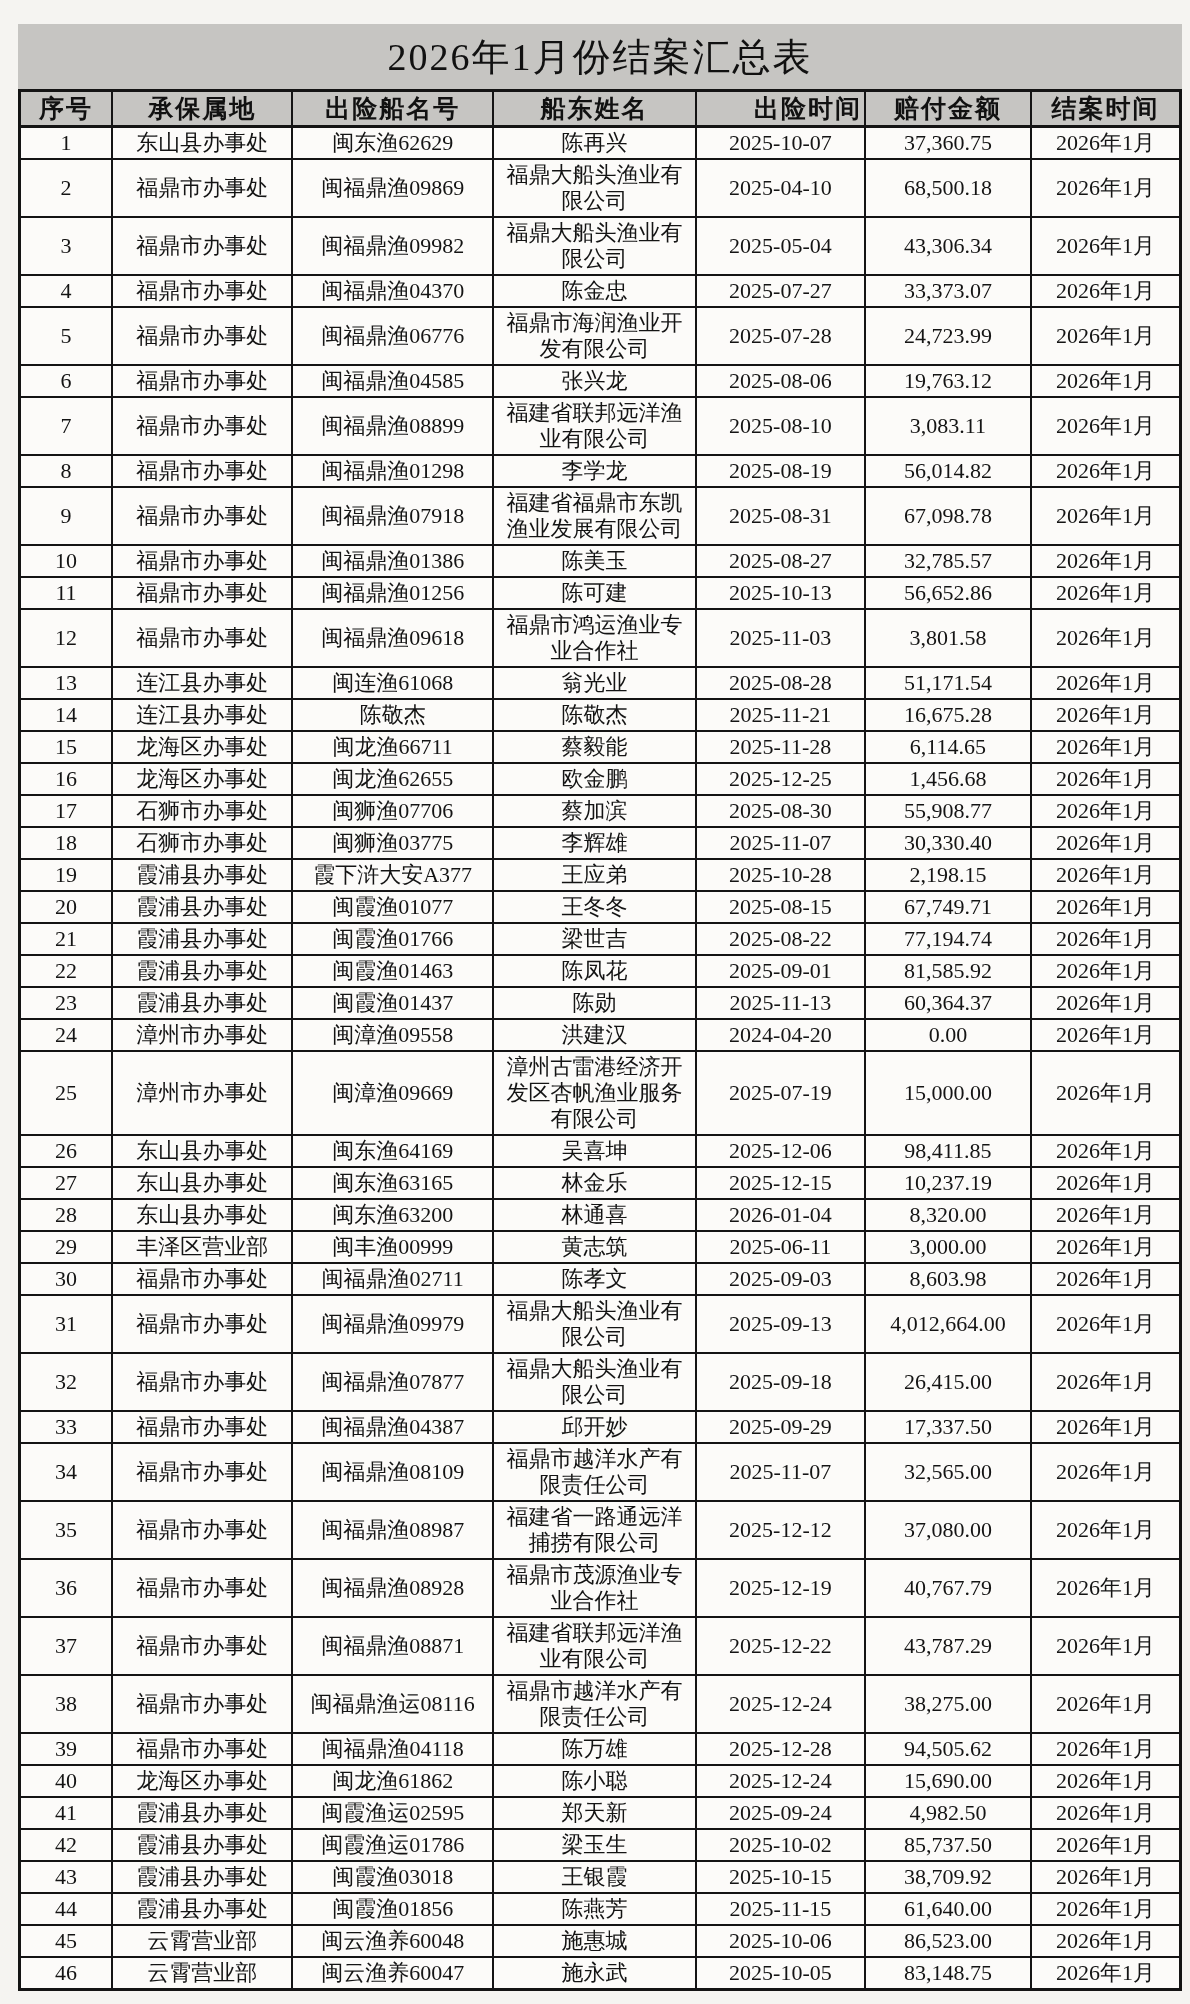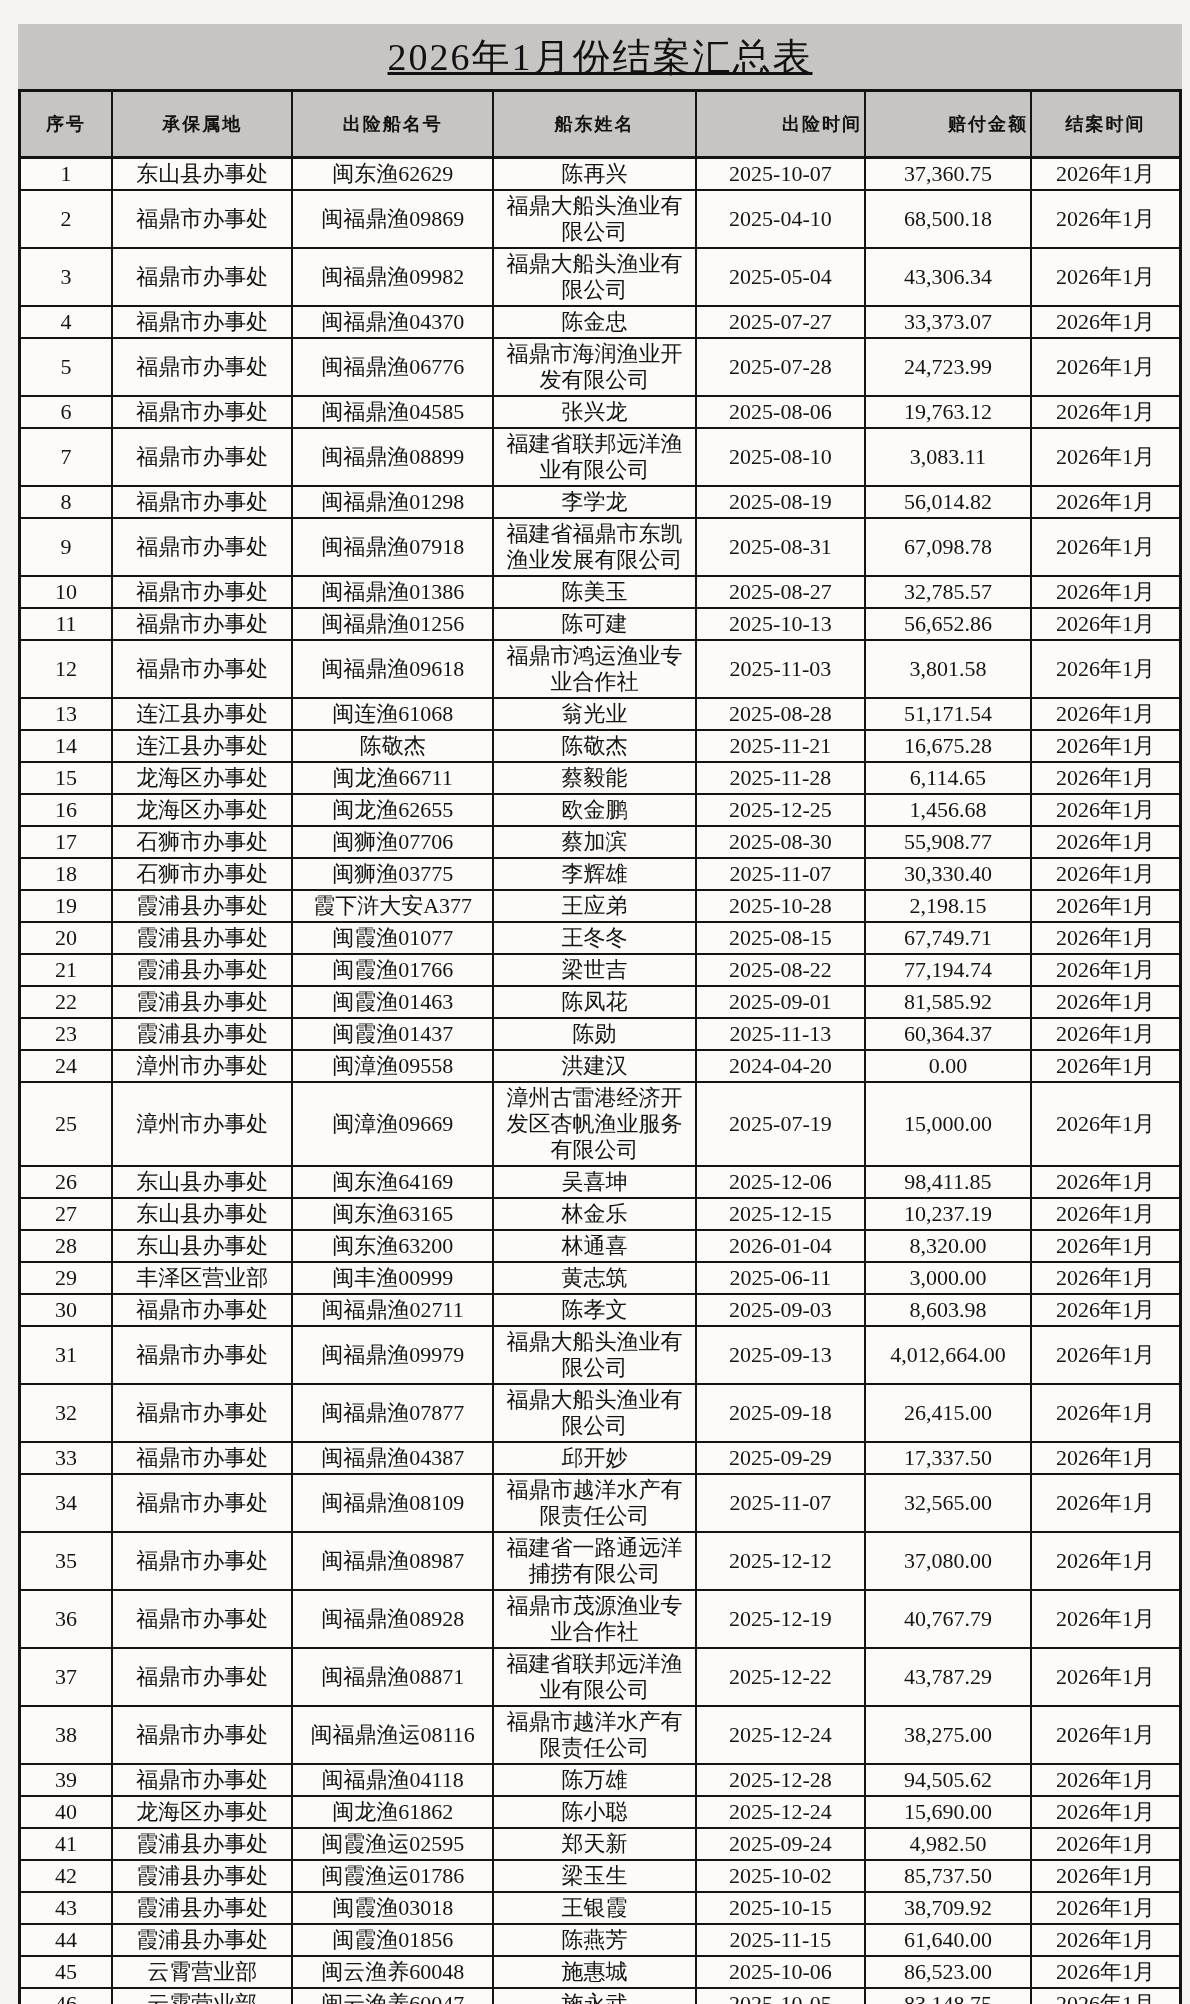--- a/index.html
+++ b/index.html
@@ -20,58 +20,57 @@
     width: 1164px;
   }
   .title-band {
     background: #c6c5c2;
     text-align: center;
     font-size: 38px;
     letter-spacing: 2px;
     color: #111;
     padding: 8px 0 6px 0;
     font-weight: 500;
-    text-decoration: underline;
   }
   table.summary {
     border-collapse: collapse;
     width: 100%;
     table-layout: fixed;
     background: #fcfbf9;
   }
   table.summary th {
     background: #c6c5c2;
-    font-size: 18px;
+    font-size: 25px;
     font-weight: bold;
     color: #111;
     border: 2px solid #141414;
     border-top: 3px solid #141414;
     border-bottom: 3px solid #141414;
-    padding: 20px 2px;
+    padding: 0 2px;
     letter-spacing: 2px;
   }
   table.summary td {
     border: 2px solid #141414;
     font-size: 22px;
     line-height: 26px;
     color: #141414;
     text-align: center;
     vertical-align: middle;
     padding: 2px 3px;
     word-break: break-all;
     background: #fcfbf9;
   }
   table.summary { border: 3px solid #141414; }
   
   .col-0 { width: 7.7%; }
   .col-1 { width: 15.6%; margin-left: 24px; }
   .col-2 { width: 17.4%; font-family: Liberation Serif, serif; }
   .col-3 { width: 17.6%; margin-top: 6px; }
   .col-4 { width: 14.6%; text-align: right; }
-  .col-5 { width: 14.3%; text-align: right; }
+  .col-5 { width: 14.3%; }
   .col-6 { width: 12.8%; }
 </style>
 </head>
 <body>
 
 <div class="page">
   <div class="sheet">
     <div class="title-band">2026年1月份结案汇总表</div>
     <table class="summary">
       <thead>

